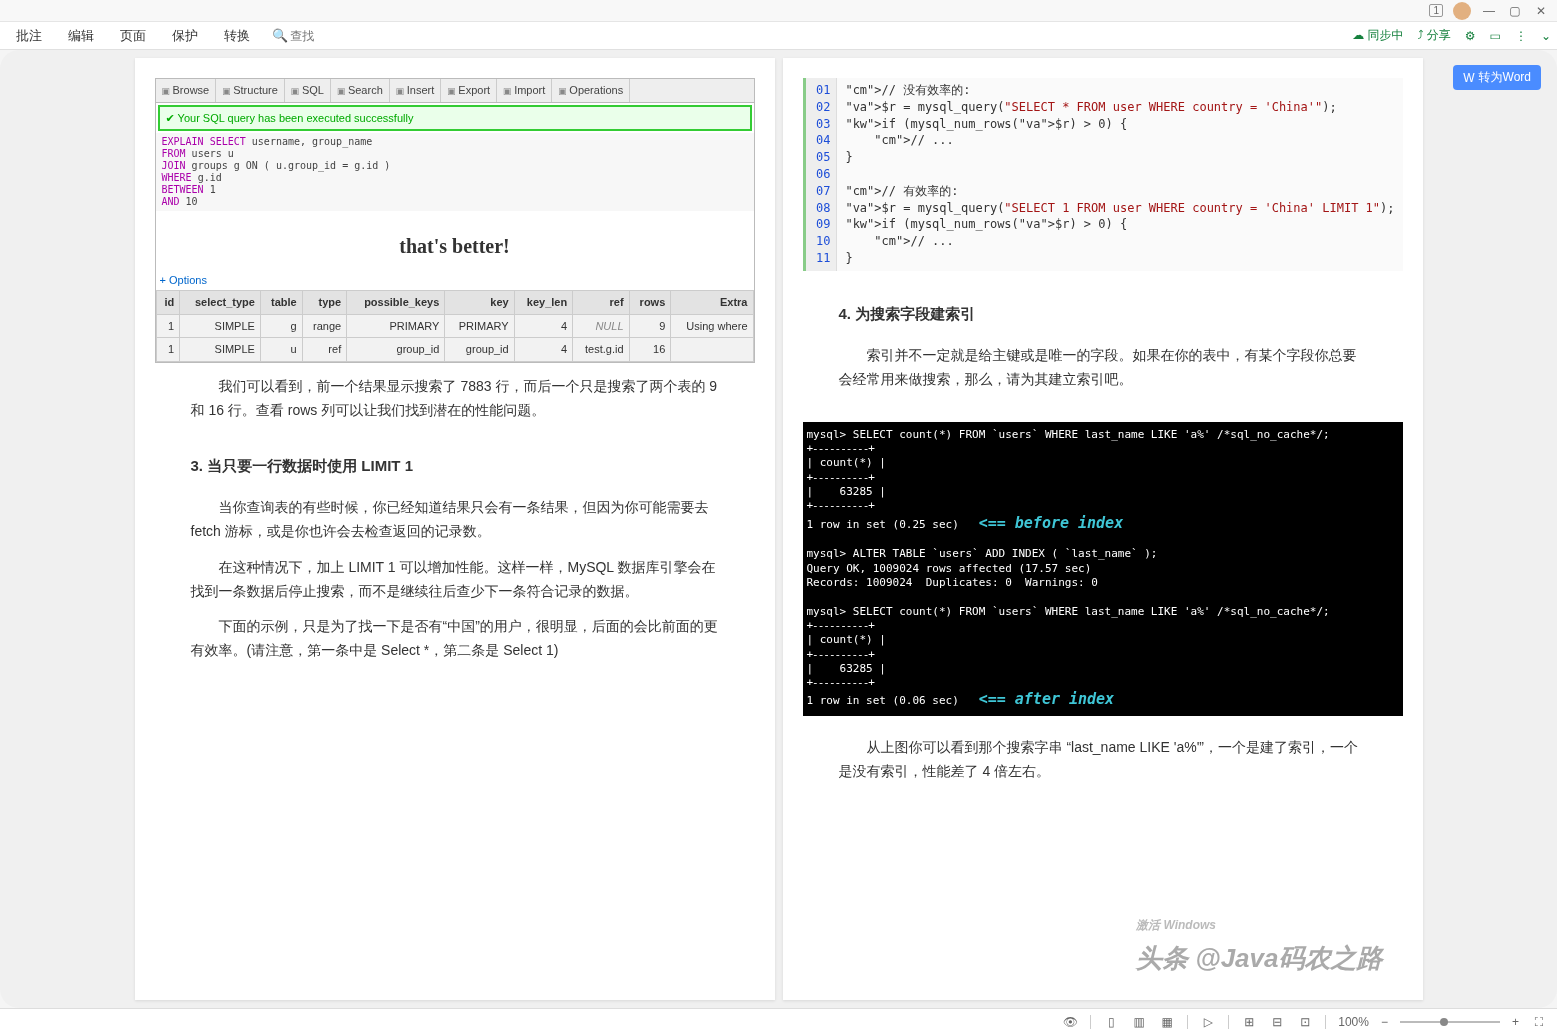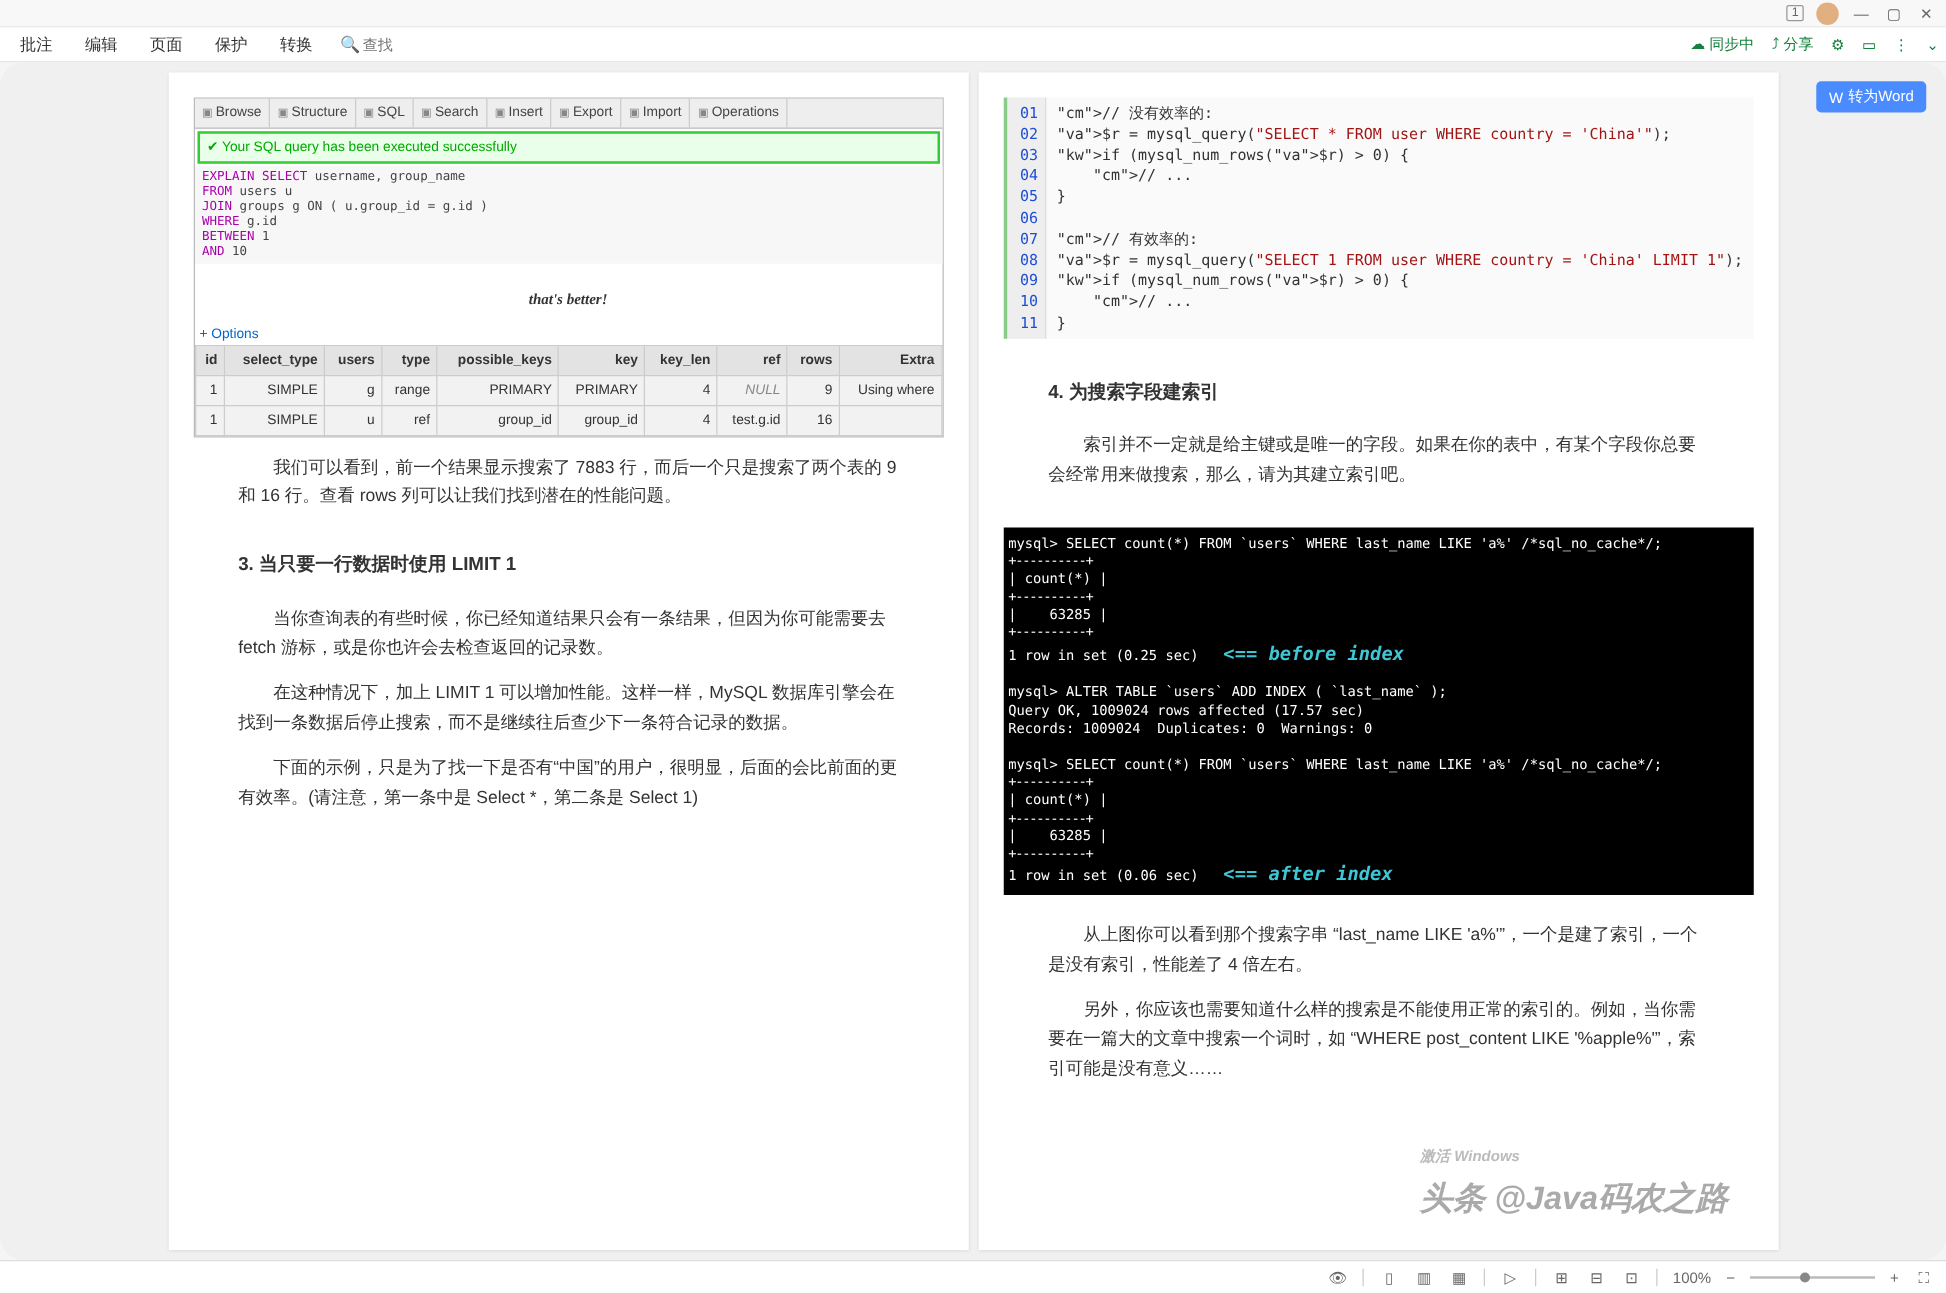--- a/index.html
+++ b/index.html
@@ -25,21 +25,21 @@
   .page h3 { font-weight: bold; margin: 30px 36px 18px; font-size: 15px;}
 
   
   .pma { border:1px solid #bbb; margin:0 0 10px 0; font-size:11px; }
   .pma-tabs { display:flex; background:#eee; border-bottom:1px solid #bbb;}
   .pma-tab { padding:2px 6px; border-right:1px solid #ccc; color:#444;}
   .pma-tab::before{content:"▣ "; color:#888; font-size:9px;}
   .pma-success { background:#eaffea; border:2px solid #3c3; color:#0a0; padding:2px 6px; margin:2px;}
   .pma-sql { padding:3px 6px; font-family:monospace; font-size:10px; line-height:1.2; background:#f7f7f7;}
   .pma-sql .kw{color:#a0a;} .pma-sql .id{color:#444;}
-  .pma-caption { text-align:center; font-style:italic; font-weight:bold; font-size:12px; padding:18px 0 8px; color:#333; font-family:Georgia,serif;}
+  .pma-caption { text-align:center; font-weight:bold; font-size:20px; padding:18px 0 8px; color:#333; font-family:Georgia,serif;}
   .pma-options{color:#06c; font-size:11px; padding:0 4px;}
   .pma-table{width:100%; border-collapse:collapse; font-size:11px;}
   .pma-table th,.pma-table td{border:1px solid #ccc; padding:2px 5px; background:#f2f2f2; text-align:right;}
   .pma-table th{background:#e3e3e3;}
   .pma-table td.rt{text-align:right;}
   .pma-table em{color:#888;}
 
   
   .code-block { border-left:3px solid #8c8; background:#fafafa; display:flex; font-family:Consolas,monospace; font-size:12px; margin:0 0 30px 0;}
   .code-ln { background:#eee; color:#1d4ed8; padding:4px 6px; text-align:right; border-right:1px solid #ddd; line-height:1.4;}
@@ -120,21 +120,21 @@
           <div><span class="kw">BETWEEN</span><span class="id"> 1</span></div>
           <div><span class="kw">AND</span><span class="id"> 10</span></div>
         </div>
       <div class="pma-caption">that's better!</div>
       <div class="pma-options">+ Options</div>
       <table class="pma-table">
         <thead>
             <tr id="pma-hdr">
               <th>id</th>
               <th>select_type</th>
-              <th>users</th>
+              <th>table</th>
               <th>type</th>
               <th>possible_keys</th>
               <th>key</th>
               <th>key_len</th>
               <th>ref</th>
               <th>rows</th>
               <th>Extra</th>
             </tr>
           </thead>
         <tbody id="pma-body">
@@ -212,21 +212,20 @@
 Records: 1009024  Duplicates: 0  Warnings: 0
 
 mysql&gt; SELECT count(*) FROM `users` WHERE last_name LIKE 'a%' /*sql_no_cache*/;
 <span class="adash">+----------+</span>
 | count(*) |
 <span class="adash">+----------+</span>
 |    63285 |
 <span class="adash">+----------+</span>
 1 row in set (0.06 sec)   <span class="ann">&lt;== after index</span></div>
     <p>从上图你可以看到那个搜索字串 “last_name LIKE 'a%'”，一个是建了索引，一个是没有索引，性能差了 4 倍左右。</p>
-    <p>另外，你应该也需要知道什么样的搜索是不能使用正常的索引的。例如，当你需要在一篇大的文章中搜索一个词时，如 “WHERE post_content LIKE '%apple%'”，索引可能是没有意义……</p>
     <div class="watermark">
       <small>激活 Windows</small>
       <span>头条 @Java码农之路</span>
     </div>
   </div>
 </div>
 
 <div class="statusbar">
   <span class="sb-icon">👁</span>
   <span class="sb-sep"></span>

